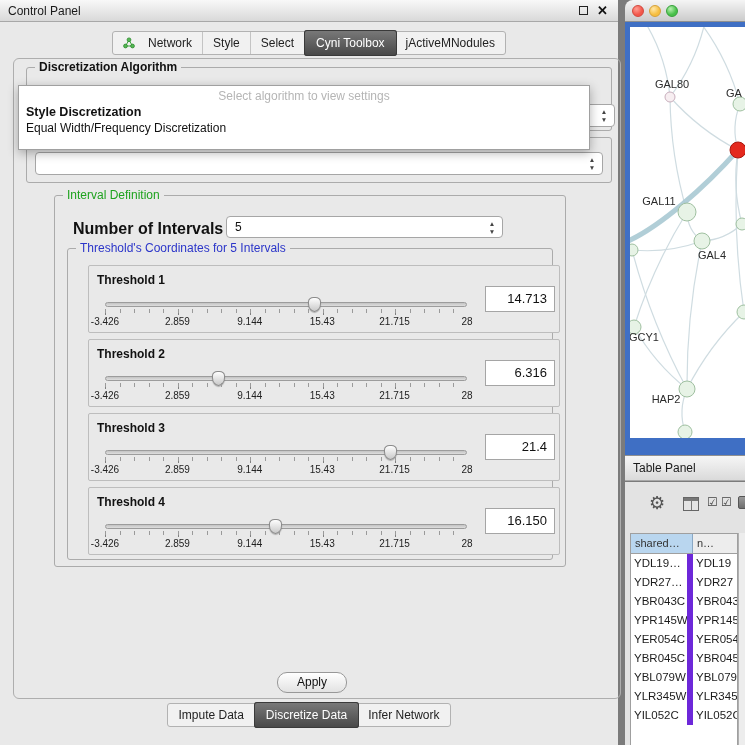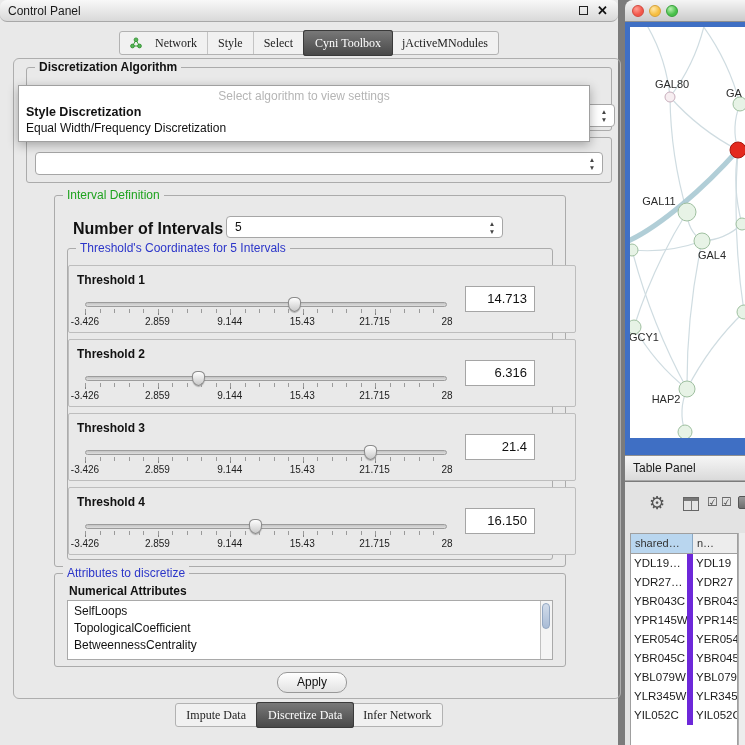--- a/index.html
+++ b/index.html
@@ -5,64 +5,64 @@
   * { margin:0; padding:0; box-sizing:border-box; }
   body { background:#555; }
   #root {
     position:relative; width:745px; height:745px; overflow:hidden;
     background:#7b7b7b; font-family:"Liberation Sans", sans-serif; color:#111;
   }
   .window { position:absolute; }
 
   
   .cp { left:0; top:0; width:618px; height:745px; background:#e9e9e9; }
-  .cp-titlebar { height:22px; background:linear-gradient(#f8f8f8,#d9d9d9); border-bottom:1px solid #a8a8a8; position:relative;border-radius:7px; }
+  .cp-titlebar { height:22px; background:linear-gradient(#f8f8f8,#d9d9d9); border-bottom:1px solid #a8a8a8; position:relative; }
   .cp-title { position:absolute; left:8px; top:0; line-height:22px; font-size:12px; color:#1a1a1a; }
   .float-icon { position:absolute; right:30px; top:6px; width:9px; height:9px; border:1.5px solid #222; background:transparent; }
   .close-icon { position:absolute; right:10px; top:3px; font-size:13px; font-weight:bold; color:#111; line-height:16px; }
 
   .tabbar { position:absolute; left:0; width:618px; display:flex; justify-content:center; }
   .tabbar.top { top:31px; }
   .tabbar.bottom { top:703px; }
   .tabgroup { display:flex; border:1px solid #b2b2b2; background:#f1f1f1; border-radius:3px; }
-  .tab { padding:4px 10px; font-size:12px; color:#222; border-right:1px solid #c4c4c4; display:flex; align-items:center; gap:13px; line-height:14px; white-space:nowrap;font-family:Liberation Serif, serif; }
+  .tab { padding:4px 10px; font-size:12px; color:#222; border-right:1px solid #c4c4c4; display:flex; align-items:center; gap:13px; line-height:14px; white-space:nowrap; }
   .tab:last-child { border-right:none; }
   .tab.selected { background:linear-gradient(#7a7a7a,#474747); color:#fff; border-radius:3px; margin:-2px -1px; padding:6px 12px; border-right:none; box-shadow:inset 0 0 0 1px #3a3a3a; }
 
   .panel-body { position:absolute; left:4px; top:58px; width:608px; height:641px; border:1px solid #aeaeae; border-radius:6px;margin-left:9px; }
 
   .group { position:absolute; border:1px solid #ababab; border-radius:3px; }
   .group-title { position:absolute; top:-8px; left:8px; background:#e9e9e9; padding:0 4px; font-size:12px; line-height:15px; white-space:nowrap; }
   .t-bold { font-weight:bold; }
   .t-green { color:#1fa31f; }
   .t-blue { color:#2b35c9; }
 
   .combo { position:absolute; background:#fff; border:1px solid #a6a6a6; border-radius:4px; font-size:12px; color:#111; }
   .combo .val { position:absolute; left:8px; top:0; line-height:21px; white-space:nowrap; }
   .combo .arrows { position:absolute; right:5px; top:3px; width:10px; text-align:center; color:#444; }
   .combo .arrows div { font-size:6.5px; line-height:8px; }
 
   .g-alg { left:12px; top:8px; width:586px; height:64px; }
   .alg-combo { left:20px; top:36px; width:568px; height:23px; z-index:1; }
 
-  .dropdown { position:absolute; left:4px; top:26px; width:572px; background:#fff; border:1px solid #a0a0a0; box-shadow:0 3px 10px rgba(0,0,0,.3); z-index:60; font-size:12px; padding-bottom:5px; }
+  .dropdown { position:absolute; left:4px; top:26px; width:572px; background:#fff; border:1px solid #a0a0a0; box-shadow:0 3px 10px rgba(0,0,0,.3); z-index:60; font-size:12px; padding-bottom:13px; }
   .dropdown .prompt { text-align:center; color:#b5b5b5; padding:3px 0 1px; }
   .dropdown .opt { padding:1px 0 1px 7px; color:#111; white-space:nowrap; }
   .dropdown .opt.first { font-weight:bold; font-size:12.5px; }
 
   .g-tabledata { left:12px; top:78px; width:586px; height:46px; }
   .td-combo { left:8px; top:14px; width:568px; height:23px; }
 
   .g-interval { left:40px; top:136px; width:512px; height:372px; }
   .ni-label { position:absolute; left:18px; top:24px; font-size:16px; font-weight:bold; }
   .ni-combo { left:171px; top:20px; width:277px; height:22px; }
 
   .g-thresholds { position:absolute; left:12px; top:52px; width:486px; height:312px; border:1px solid #ababab; border-radius:3px; }
 
-  .slider-block { position:absolute; left:0; width:508px; height:68px; border:1px solid #bdbdbd; border-radius:2px; background:#e9e9e9; }
+  .slider-block { position:absolute; left:20px; width:472px; height:68px; border:1px solid #bdbdbd; border-radius:2px; background:#e9e9e9; }
   .sb-label { position:absolute; left:8px; top:7px; font-size:12px; font-weight:bold; }
   .sb-track { position:absolute; left:16px; top:36px; width:362px; height:5px; background:linear-gradient(#c3c3c3,#dedede); border:1px solid #9c9c9c; border-radius:3px; }
   .sb-handle { position:absolute; top:-6px; width:13px; height:15px; background:linear-gradient(#fefefe,#c9c9c9); border:1px solid #8b8b8b; border-radius:6px 6px 7px 7px / 5px 5px 9px 9px; box-shadow:0 1px 1px rgba(0,0,0,.25); }
   .sb-ticks-major { position:absolute; left:16px; top:43px; width:363px; height:6px; background:repeating-linear-gradient(90deg, #808080 0 1px, transparent 1px 20%); }
   .sb-ticks-minor { position:absolute; left:16px; top:43px; width:363px; height:4px; background:repeating-linear-gradient(90deg, #9a9a9a 0 1px, transparent 1px 4%); }
   .sb-scale { position:absolute; left:16px; top:50px; width:362px; height:12px; }
   .sb-scale span { position:absolute; transform:translateX(-50%); font-size:10px; color:#222; white-space:nowrap; }
   .sb-value { position:absolute; left:396px; top:20px; width:70px; height:26px; background:#fff; border:1px solid #a5a5a5; font-size:13px; line-height:24px; text-align:right; padding-right:7px; }
 
   .g-attr { left:40px; top:514px; width:512px; height:94px; }
@@ -252,34 +252,20 @@
                   <span style="left: 60%;">15.43</span>
                   <span style="left: 80%;">21.715</span>
                   <span style="left: 100%;">28</span>
                 </div>
                 <div class="sb-value">16.150</div>
               </div>
             </div>
         </div>
       </div>
 
-      <div class="group g-attr">
-        <span class="group-title t-blue">Attributes to discretize</span>
-        <span class="attr-label">Numerical Attributes</span>
-        <div class="listbox">
-          <div class="list-items" id="attr-items">
-              <div class="list-item">SelfLoops</div>
-              <div class="list-item">TopologicalCoefficient</div>
-              <div class="list-item">BetweennessCentrality</div>
-            </div>
-          <div class="list-scroll">
-            <div class="list-thumb"></div>
-          </div>
-        </div>
-      </div>
 
       <div class="apply-btn">Apply</div>
     </div>
 
     <div class="tabbar bottom">
       <div class="tabgroup" id="bottom-tabs">
           <div class="tab">
             <span>Impute Data</span>
           </div>
           <div class="tab selected">

